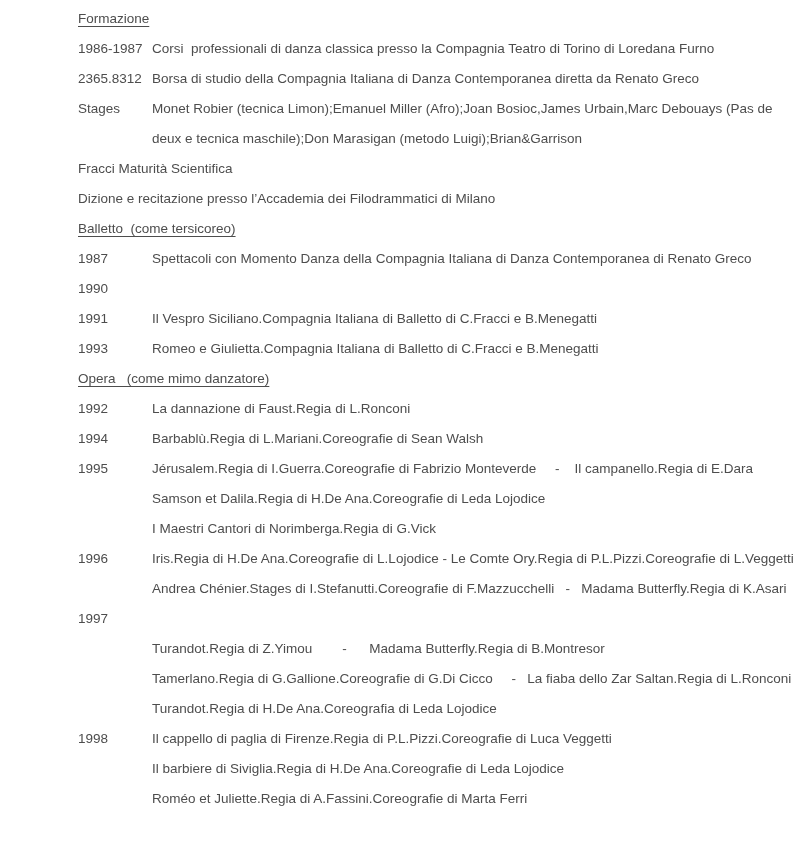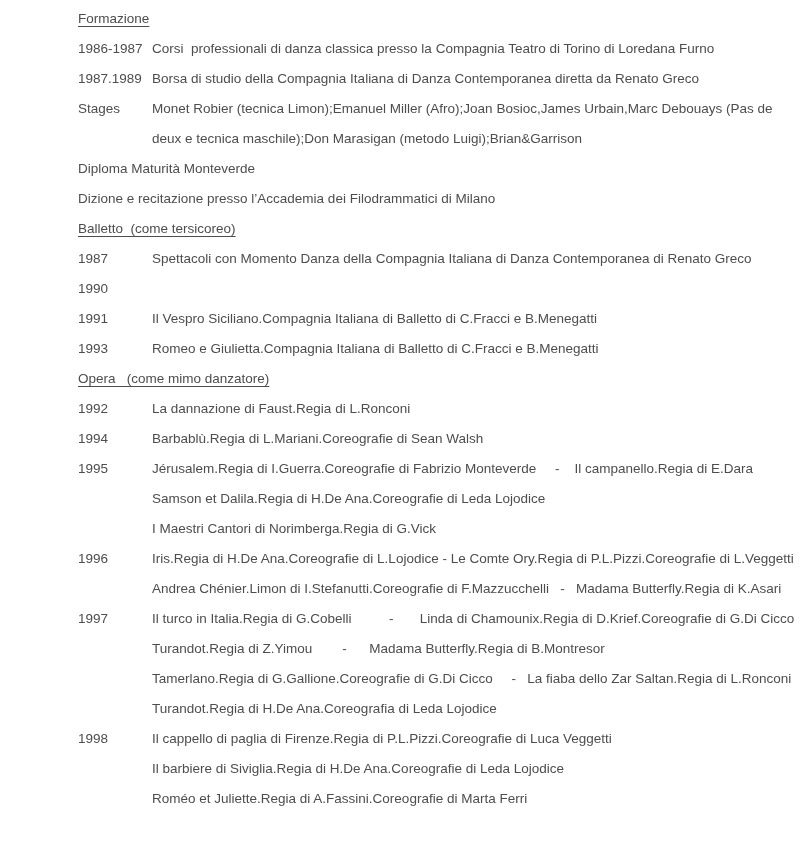--- a/index.html
+++ b/index.html
@@ -37,35 +37,35 @@
   <div class="row heading">
     <span class="text">Formazione</span>
   </div>
 
   <div class="row entry">
     <span class="year">1986-1987</span>
     <span class="text">Corsi  professionali di danza classica presso la Compagnia Teatro di Torino di Loredana Furno</span>
   </div>
 
   <div class="row entry">
-    <span class="year">1987.1989</span>
+    <span class="year">2365.8312</span>
     <span class="text">Borsa di studio della Compagnia Italiana di Danza Contemporanea diretta da Renato Greco</span>
   </div>
 
   <div class="row entry">
     <span class="year">Stages</span>
     <span class="text">Monet Robier (tecnica Limon);Emanuel Miller (Afro);Joan Bosioc,James Urbain,Marc Debouays (Pas de</span>
   </div>
 
   <div class="row cont">
     <span class="text">deux e tecnica maschile);Don Marasigan (metodo Luigi);Brian&amp;Garrison</span>
   </div>
 
   <div class="row plain">
-    <span class="text">Diploma Maturità Monteverde</span>
+    <span class="text">Fracci Maturità Scientifica</span>
   </div>
 
   <div class="row plain">
     <span class="text">Dizione e recitazione presso l’Accademia dei Filodrammatici di Milano</span>
   </div>
 
   <div class="row heading">
     <span class="text">Balletto  (come tersicoreo)</span>
   </div>
 
@@ -115,26 +115,25 @@
     <span class="text">I Maestri Cantori di Norimberga.Regia di G.Vick</span>
   </div>
 
   <div class="row entry">
     <span class="year">1996</span>
     <span class="text">Iris.Regia di H.De Ana.Coreografie di L.Lojodice - Le Comte Ory.Regia di P.L.Pizzi.Coreografie di L.Veggetti</span>
   </div>
 
 
   <div class="row cont">
-    <span class="text">Andrea Chénier.Limon di I.Stefanutti.Coreografie di F.Mazzucchelli   -   Madama Butterfly.Regia di K.Asari</span>
+    <span class="text">Andrea Chénier.Stages di I.Stefanutti.Coreografie di F.Mazzucchelli   -   Madama Butterfly.Regia di K.Asari</span>
   </div>
 
   <div class="row entry">
     <span class="year">1997</span>
-    <span class="text">Il turco in Italia.Regia di G.Cobelli          -       Linda di Chamounix.Regia di D.Krief.Coreografie di G.Di Cicco</span>
   </div>
 
   <div class="row cont">
     <span class="text">Turandot.Regia di Z.Yimou        -      Madama Butterfly.Regia di B.Montresor</span>
   </div>
 
   <div class="row cont">
     <span class="text">Tamerlano.Regia di G.Gallione.Coreografie di G.Di Cicco     -   La fiaba dello Zar Saltan.Regia di L.Ronconi</span>
   </div>
 

